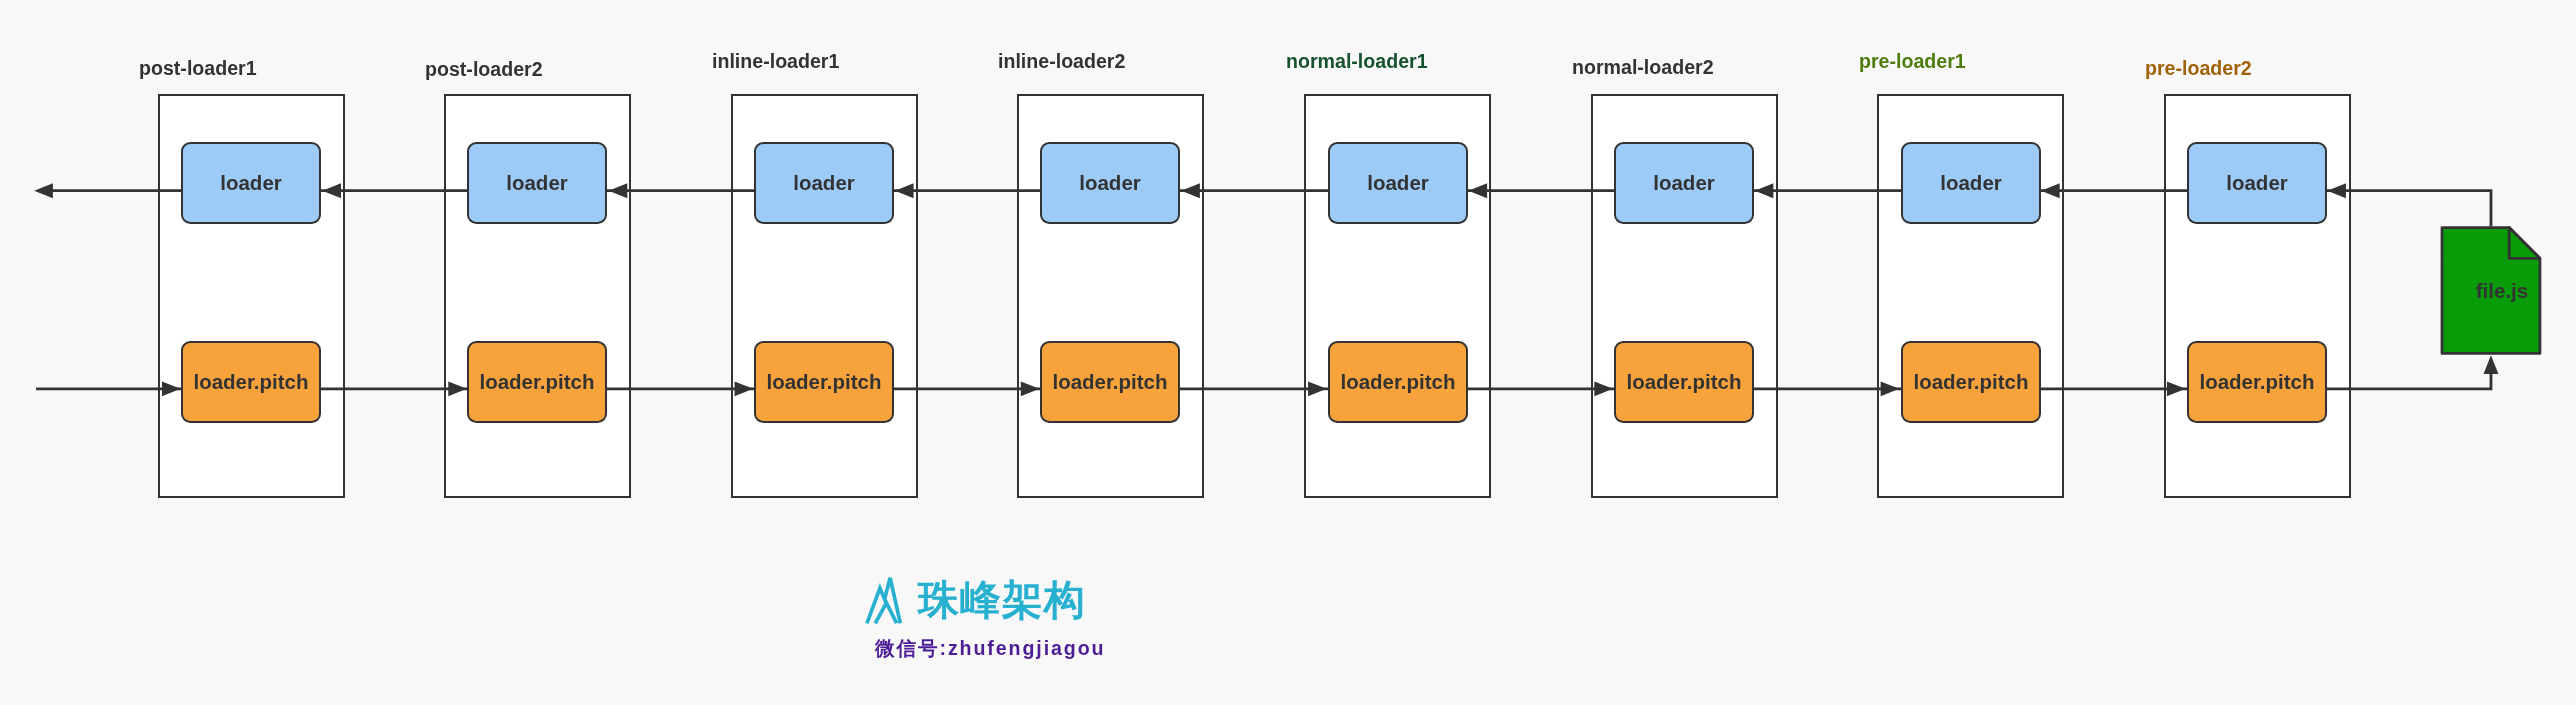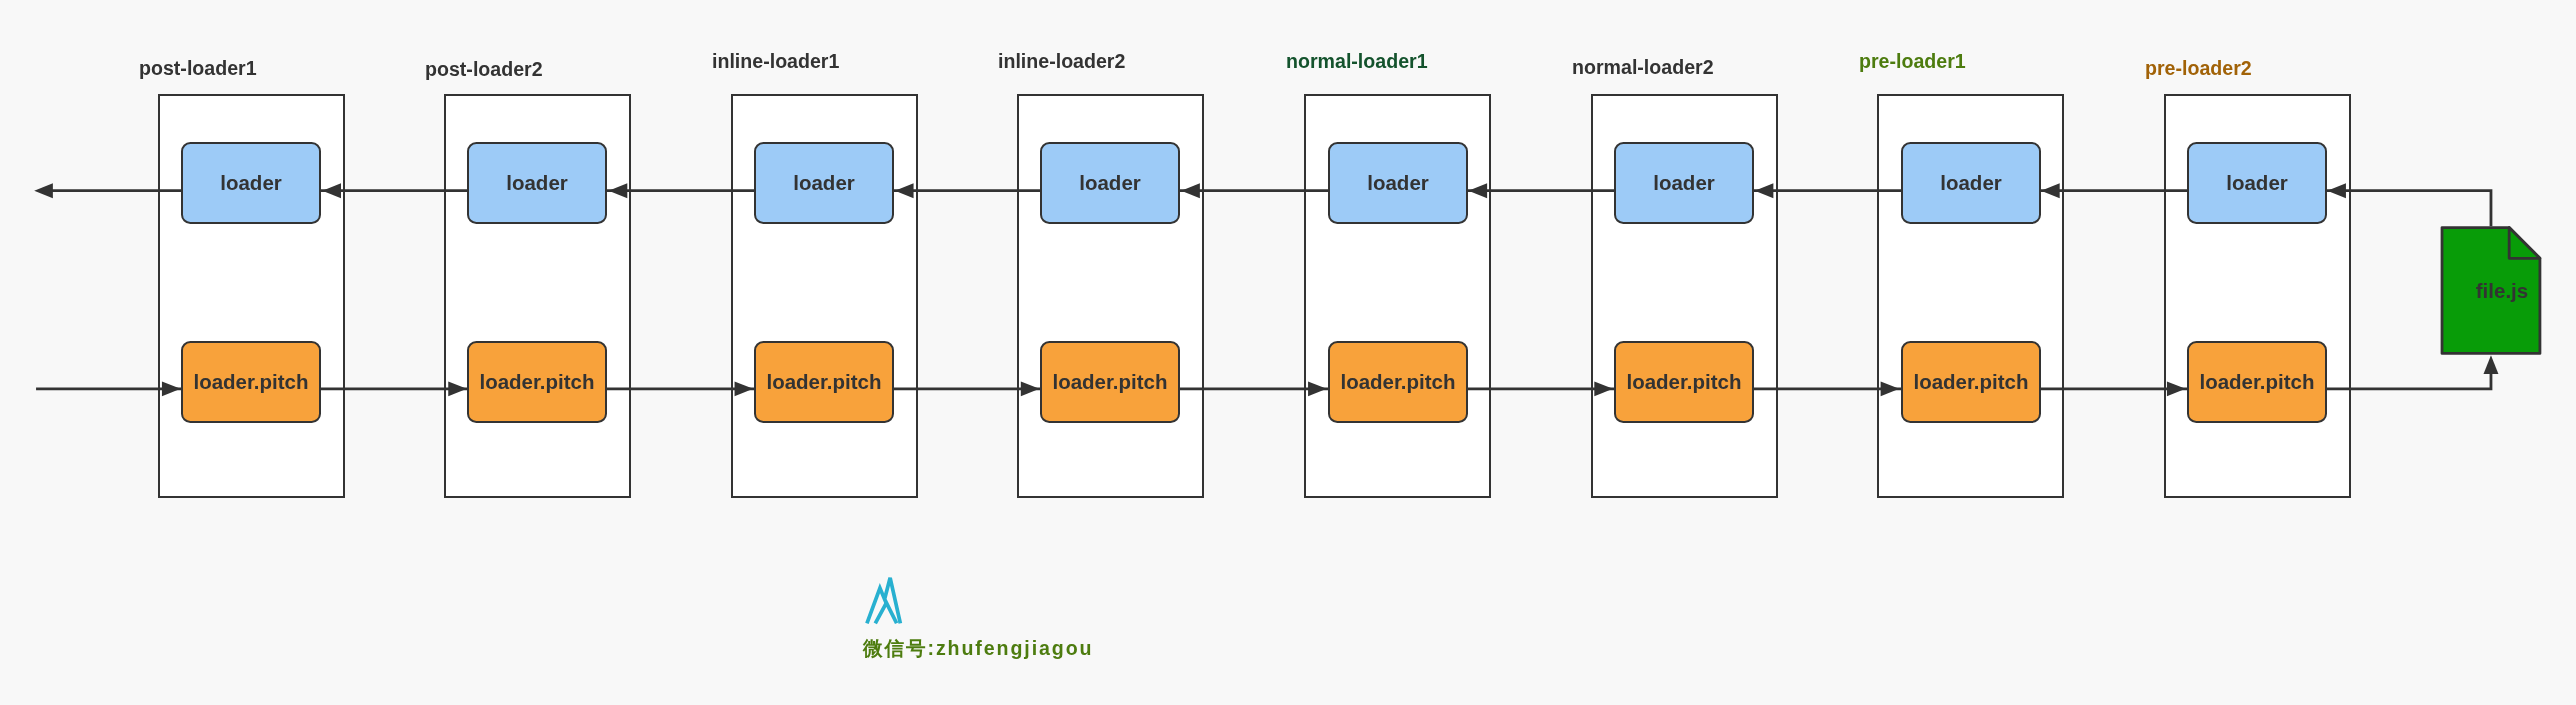--- a/index.html
+++ b/index.html
@@ -97,15 +97,16 @@
     <div class="col-container" style="left:2164px;top:94px;background:#ffffff;border-color:#333333"></div>
     <div class="node" style="left:2187px;top:142px;background:#9dcbf7;border-color:#333333;color:#333333">loader</div>
     <div class="node" style="left:2187px;top:341px;background:#f8a23b;border-color:#333333;color:#333333">loader.pitch</div>
     </div>
   <div class="file-label" style="color: rgb(51, 51, 51);">file.js</div>
 
   <svg class="wm-logo" width="43" height="52" viewBox="0 0 46 56">
     <path d="M3 52 L17 14 L22 26 L28 3 L39 52" fill="none" stroke="#28b0d0" stroke-width="4" stroke-linejoin="miter"></path>
     <path d="M12 52 L24 30 L35 52" fill="none" stroke="#28b0d0" stroke-width="4"></path>
   </svg>
-  <div class="wm-wechat" style="color: #4d7c0f;">微信号:zhufengjiagou</div>
+  <div class="wm-brand" style="color: rgb(40, 176, 208);">珠峰架构</div>
+  <div class="wm-wechat" style="color: #4c1d95; margin-left: 12px;">微信号:zhufengjiagou</div>
 </div>
 
 
 </body></html>

